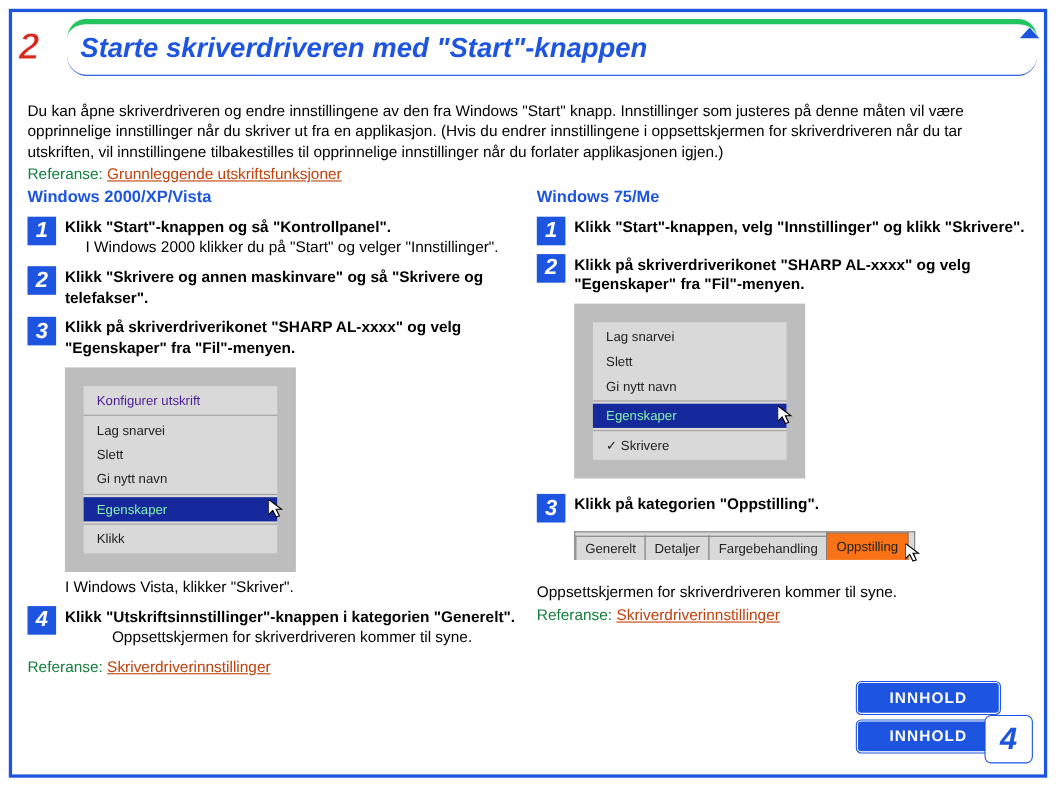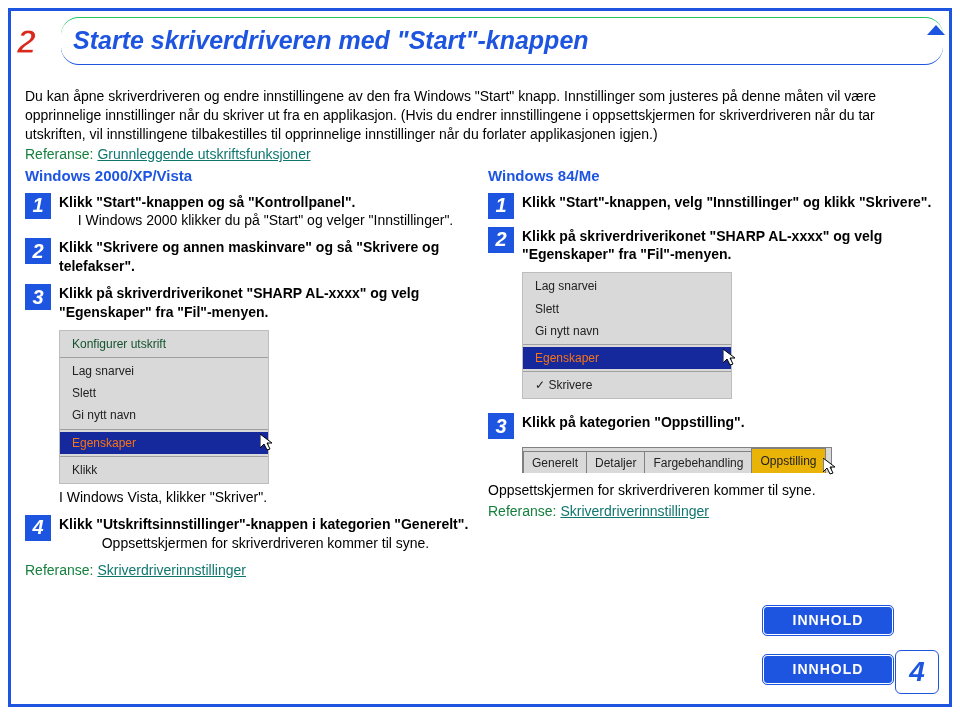--- a/index.html
+++ b/index.html
@@ -36,40 +36,40 @@
     font-weight: 700;
     font-style: italic;
     color: #d9281c;
     text-shadow: 1.5px 1.5px 0 #fff;
     -webkit-text-stroke: 1px #fff;
     line-height: 34px;
   }
   .title-pill {
     flex: 1;
     background: #fff;
-    border-top: 1px solid #22c55e;
+    border-top: 5px solid #22c55e;
     border-bottom: 1px solid #1d54e0;
     border-radius: 18px;
     padding: 6px 16px 6px 12px;
     margin-left: 10px;
     margin-right: 6px;
   }
   .title-pill h1 {
     font-size: 25px;
     font-weight: 700;
     font-style: italic;
     color: #1d54e0;
   }
   .content {
     padding: 4px 14px 0 14px;
   }
   .intro { margin-top: 12px; }
   .ref-line { color:#1d54e0; margin-top:2px;}
   .ref-line .label { color:#15803d; }
-  .ref-line .link { color:#0f766e;}
+  .ref-line .link { color:#c2410c;}
   .columns {
     display: flex;
     gap: 16px;
     margin-top: 2px;
   }
   .col { flex: 1; }
   .col-title {
     color: #1d54e0;
     font-weight: 700;
     font-size: 15px;
@@ -97,64 +97,64 @@
   .step-body { flex: 1; }
   .step-body .strong { font-weight: 700; }
   .step-body .sub { font-weight: 400; text-align: center; }
   .step-body ul { list-style: disc; margin-left: 16px; font-weight:400;}
   .indent-note { margin-left: 34px; margin-top: 4px; margin-bottom: 8px; }
   .menu-shot {
     margin-left: 34px;
     width: 210px;
     font-size: 12px;
     background: #bdbdbd;
-    padding: 1px;
+    padding: 17px;
   }
   .menu-inner { background:#d9d9d9; padding:2px 0;}
   .menu-item { padding:3px 12px; color:#222;}
-  .menu-item.sel { background:#15299c; color:#f97316;}
+  .menu-item.sel { background:#15299c; color:#86efac;}
   .menu-sep { border-top:1px solid #a0a0a0; margin:2px 0;}
   .menu-item.check::before {content:"✓ "; }
   .menu-cursor { position:relative;}
   .menu-cursor svg { position:absolute; right:-6px; top:2px; }
   .tabshot {
     margin-left: 34px;
     width: 310px;
     height: 26px;
     background:#d9d9d9;
     border:1px solid #808080;
     border-bottom:none;
     display:flex;
     font-size:12px;
     position:relative;
     margin-top:4px;
-    margin-bottom:8px;
+    margin-bottom:20px;
   }
   .tabshot .tab {
     border:1px solid #808080;
     border-bottom:none;
     padding:3px 8px 0 8px;
     margin-top:3px;
     margin-right:-1px;
     background:#d9d9d9;
     color:#222;
     white-space:nowrap;
   }
-  .tabshot .tab.sel { background:#eab308; margin-top:0; padding-top:4px;}
+  .tabshot .tab.sel { background:#f97316; margin-top:0; padding-top:4px;}
   .tab-cursor { position:absolute; right:-6px; top:10px;}
   .note-black { margin-left:34px; margin-top:2px;}
   .ref-bottom { margin-top:6px; }
   
   .btns {
     position:absolute;
-    right: 56px;
+    right: 40px;
     bottom: 20px;
     display:flex;
     flex-direction:column;
-    gap:20px;
+    gap:6px;
     align-items:center;
   }
   .btn-pill {
     background:#1d54e0;
     color:#fff;
     font-weight:700;
     letter-spacing:1px;
     padding:4px 18px;
     border-radius:4px;
     border:1px solid #fff;
@@ -233,21 +233,21 @@
 
         <div class="step">
           <div class="step-num">3</div>
           <div class="step-body">
             <div class="strong">Klikk på skriverdriverikonet "SHARP AL-xxxx" og velg "Egenskaper" fra "Fil"-menyen.</div>
           </div>
         </div>
 
         <div class="menu-shot">
           <div class="menu-inner">
-            <div class="menu-item" style="color:#14532d">Konfigurer utskrift</div>
+            <div class="menu-item" style="color:#4c1d95">Konfigurer utskrift</div>
             <div class="menu-sep"></div>
             <div class="menu-item">Lag snarvei</div>
             <div class="menu-item">Slett</div>
             <div class="menu-item">Gi nytt navn</div>
             <div class="menu-sep"></div>
             <div class="menu-item sel menu-cursor">
               <span>Egenskaper</span>
               <svg width="14" height="18">
                   <polygon points="0,0 0,14 4,10 7,16 10,15 7,9 12,9" fill="#fff" stroke="#000" stroke-width="1"></polygon>
                 </svg>
@@ -267,21 +267,21 @@
           </div>
         </div>
 
         <p class="ref-line ref-bottom" style="margin-left:0;">
           <span class="label">Referanse:</span>
           <a href="#" class="link">Skriverdriverinnstillinger</a>
         </p>
       </div>
 
       <div class="col">
-        <div class="col-title">Windows 84/Me</div>
+        <div class="col-title">Windows 75/Me</div>
 
         <div class="step">
           <div class="step-num">1</div>
           <div class="step-body">
             <div class="strong">Klikk "Start"-knappen, velg "Innstillinger" og klikk "Skrivere".</div>
           </div>
         </div>
 
         <div class="step">
           <div class="step-num">2</div>

